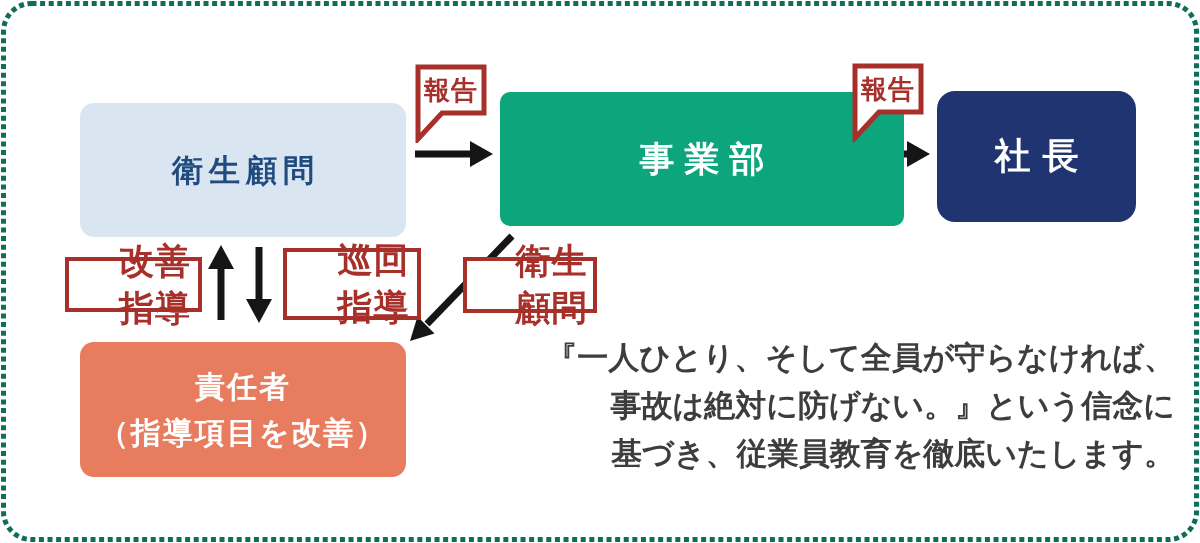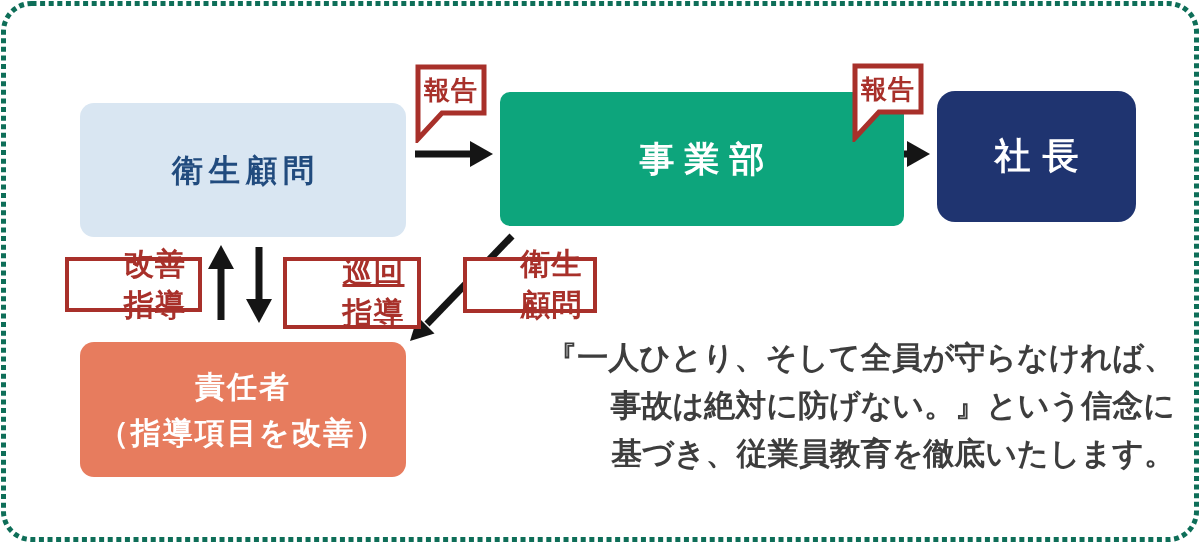--- a/index.html
+++ b/index.html
@@ -38,25 +38,25 @@
   }
   .box-orange{
     left:80px;top:342px;width:326px;height:135px;border-radius:14px;
     background:var(--orange,#e77c5e);color:#ffffff;
     font-size:30px;line-height:46px;letter-spacing:2px;
   }
 
   .tag{
     position:absolute;z-index:3;box-sizing:border-box;
     background:#ffffff;border:4px solid var(--red,#a8302a);
-    color:var(--red,#a8302a);font-size:30px;letter-spacing:1px;
+    color:var(--red,#a8302a);font-size:35px;letter-spacing:1px;
     display:flex;align-items:center;justify-content:center;text-align:center;padding-left:43px;
   }
   .tag-kaizen{left:65px;top:257px;width:137px;height:55px;}
-  .tag-junkai{left:283px;top:257px;width:138px;height:72px;text-decoration:underline;}
+  .tag-junkai{left:283px;top:248px;width:138px;height:72px;}
   .tag-tettei{left:463px;top:257px;width:134px;height:56px;}
 
   .bubble{position:absolute;z-index:3;width:74px;height:80px;}
   .bubble svg{position:absolute;left:0;top:0;}
   .bubble-path{fill:#ffffff;stroke:var(--red,#a8302a);stroke-width:5;stroke-linejoin:miter;}
   .bubble-text{
     position:absolute;left:4px;top:4px;width:66px;height:46px;
     display:flex;align-items:center;justify-content:center;
     color:var(--red,#a8302a);font-size:26px;letter-spacing:1px;
   }

